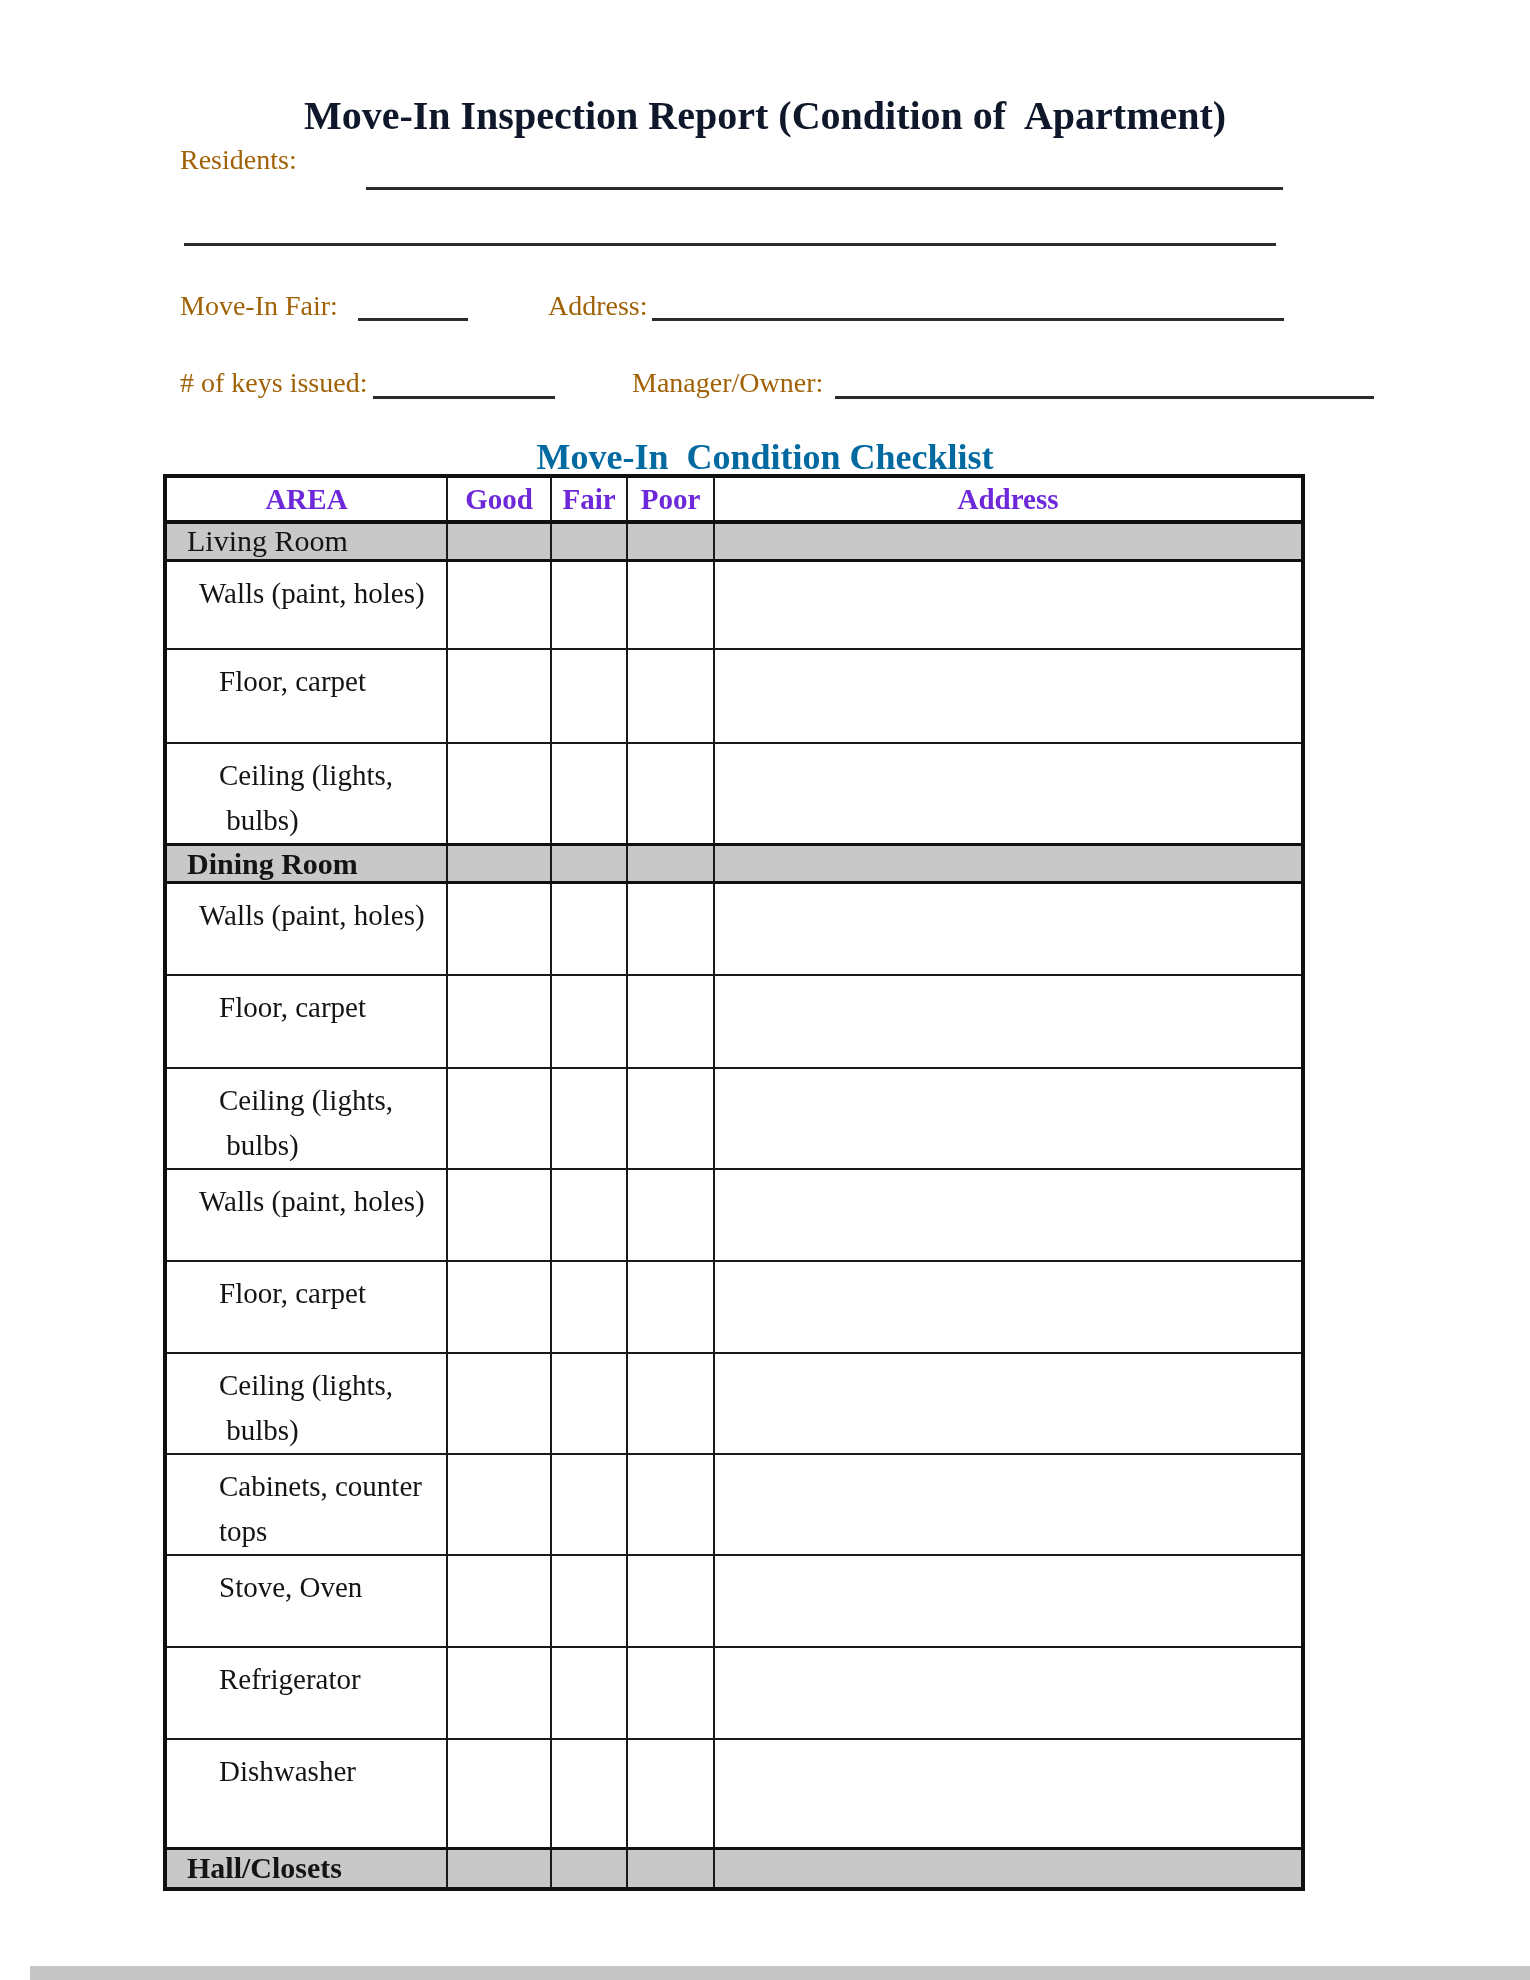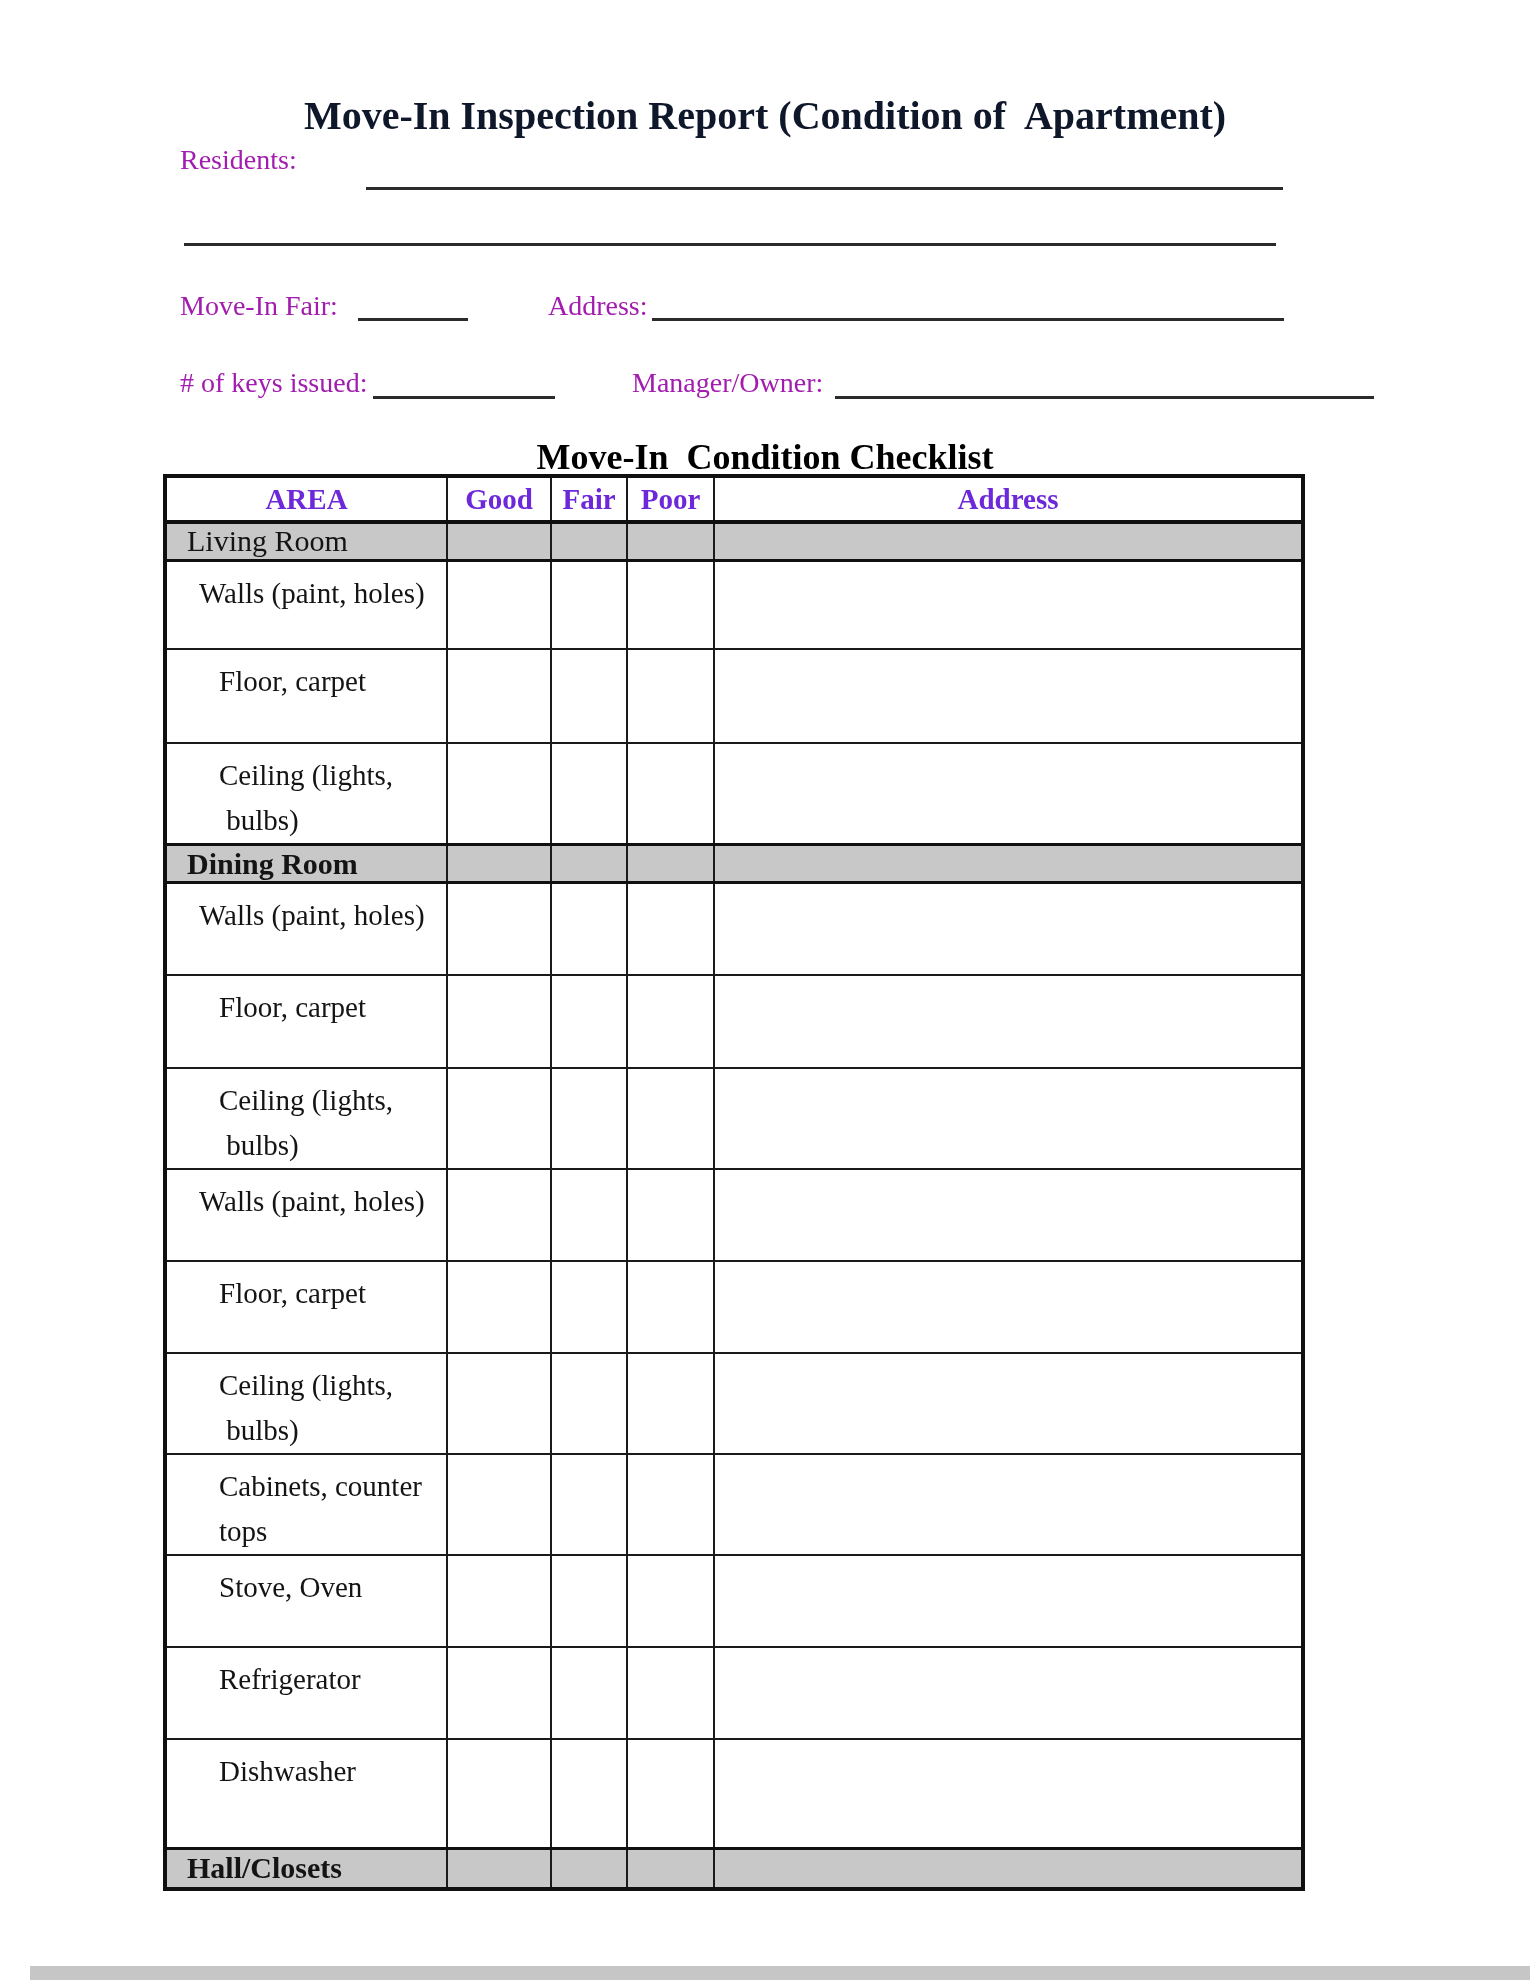--- a/index.html
+++ b/index.html
@@ -19,37 +19,37 @@
     text-align: center;
     font-size: 40px;
     font-weight: bold;
     letter-spacing: 0px;
     white-space: pre-wrap;
     color: #0f172a;
   }
   .field-label {
     position: absolute;
     font-size: 28px;
-    color: #a21caf;
+    color: #a16207;
     white-space: pre-wrap;
   }
   .hline {
     position: absolute;
     height: 3px;
     background: #2b2b2b;
   }
   .checklist-title {
     position: absolute;
     left: 0; right: 0; top: 436px;
     margin: 0;
     text-align: center;
     font-size: 36px;
     font-weight: bold;
     white-space: pre-wrap;
-    color: #000000;
+    color: #0369a1;
   }
   table.checklist {
     position: absolute;
     left: 163px;
     top: 474px;
     width: 1138px;
     border-collapse: collapse;
     table-layout: fixed;
     border: 4px solid #101010;
   }

